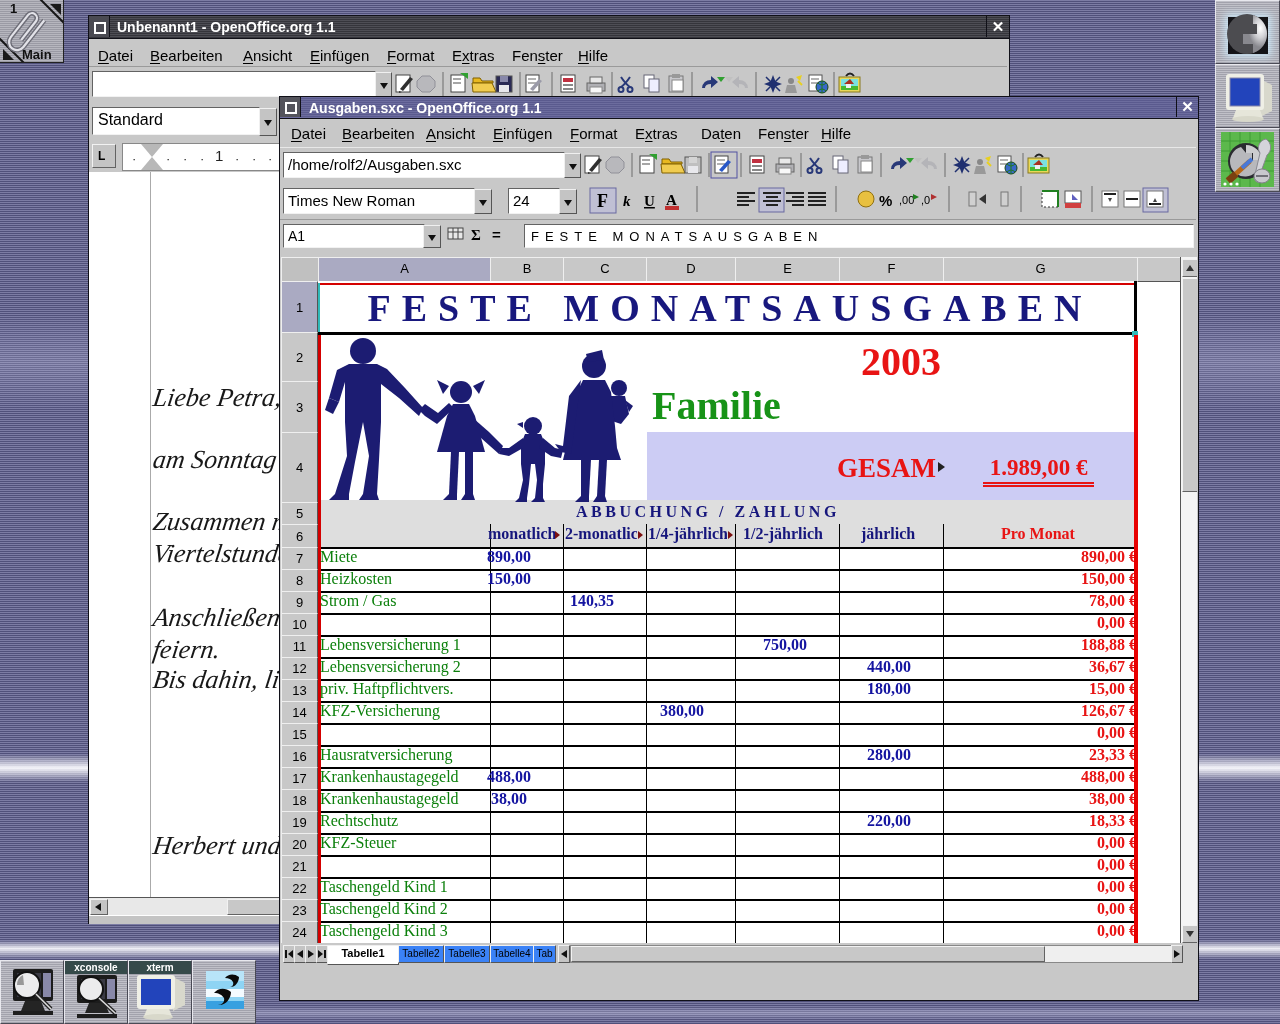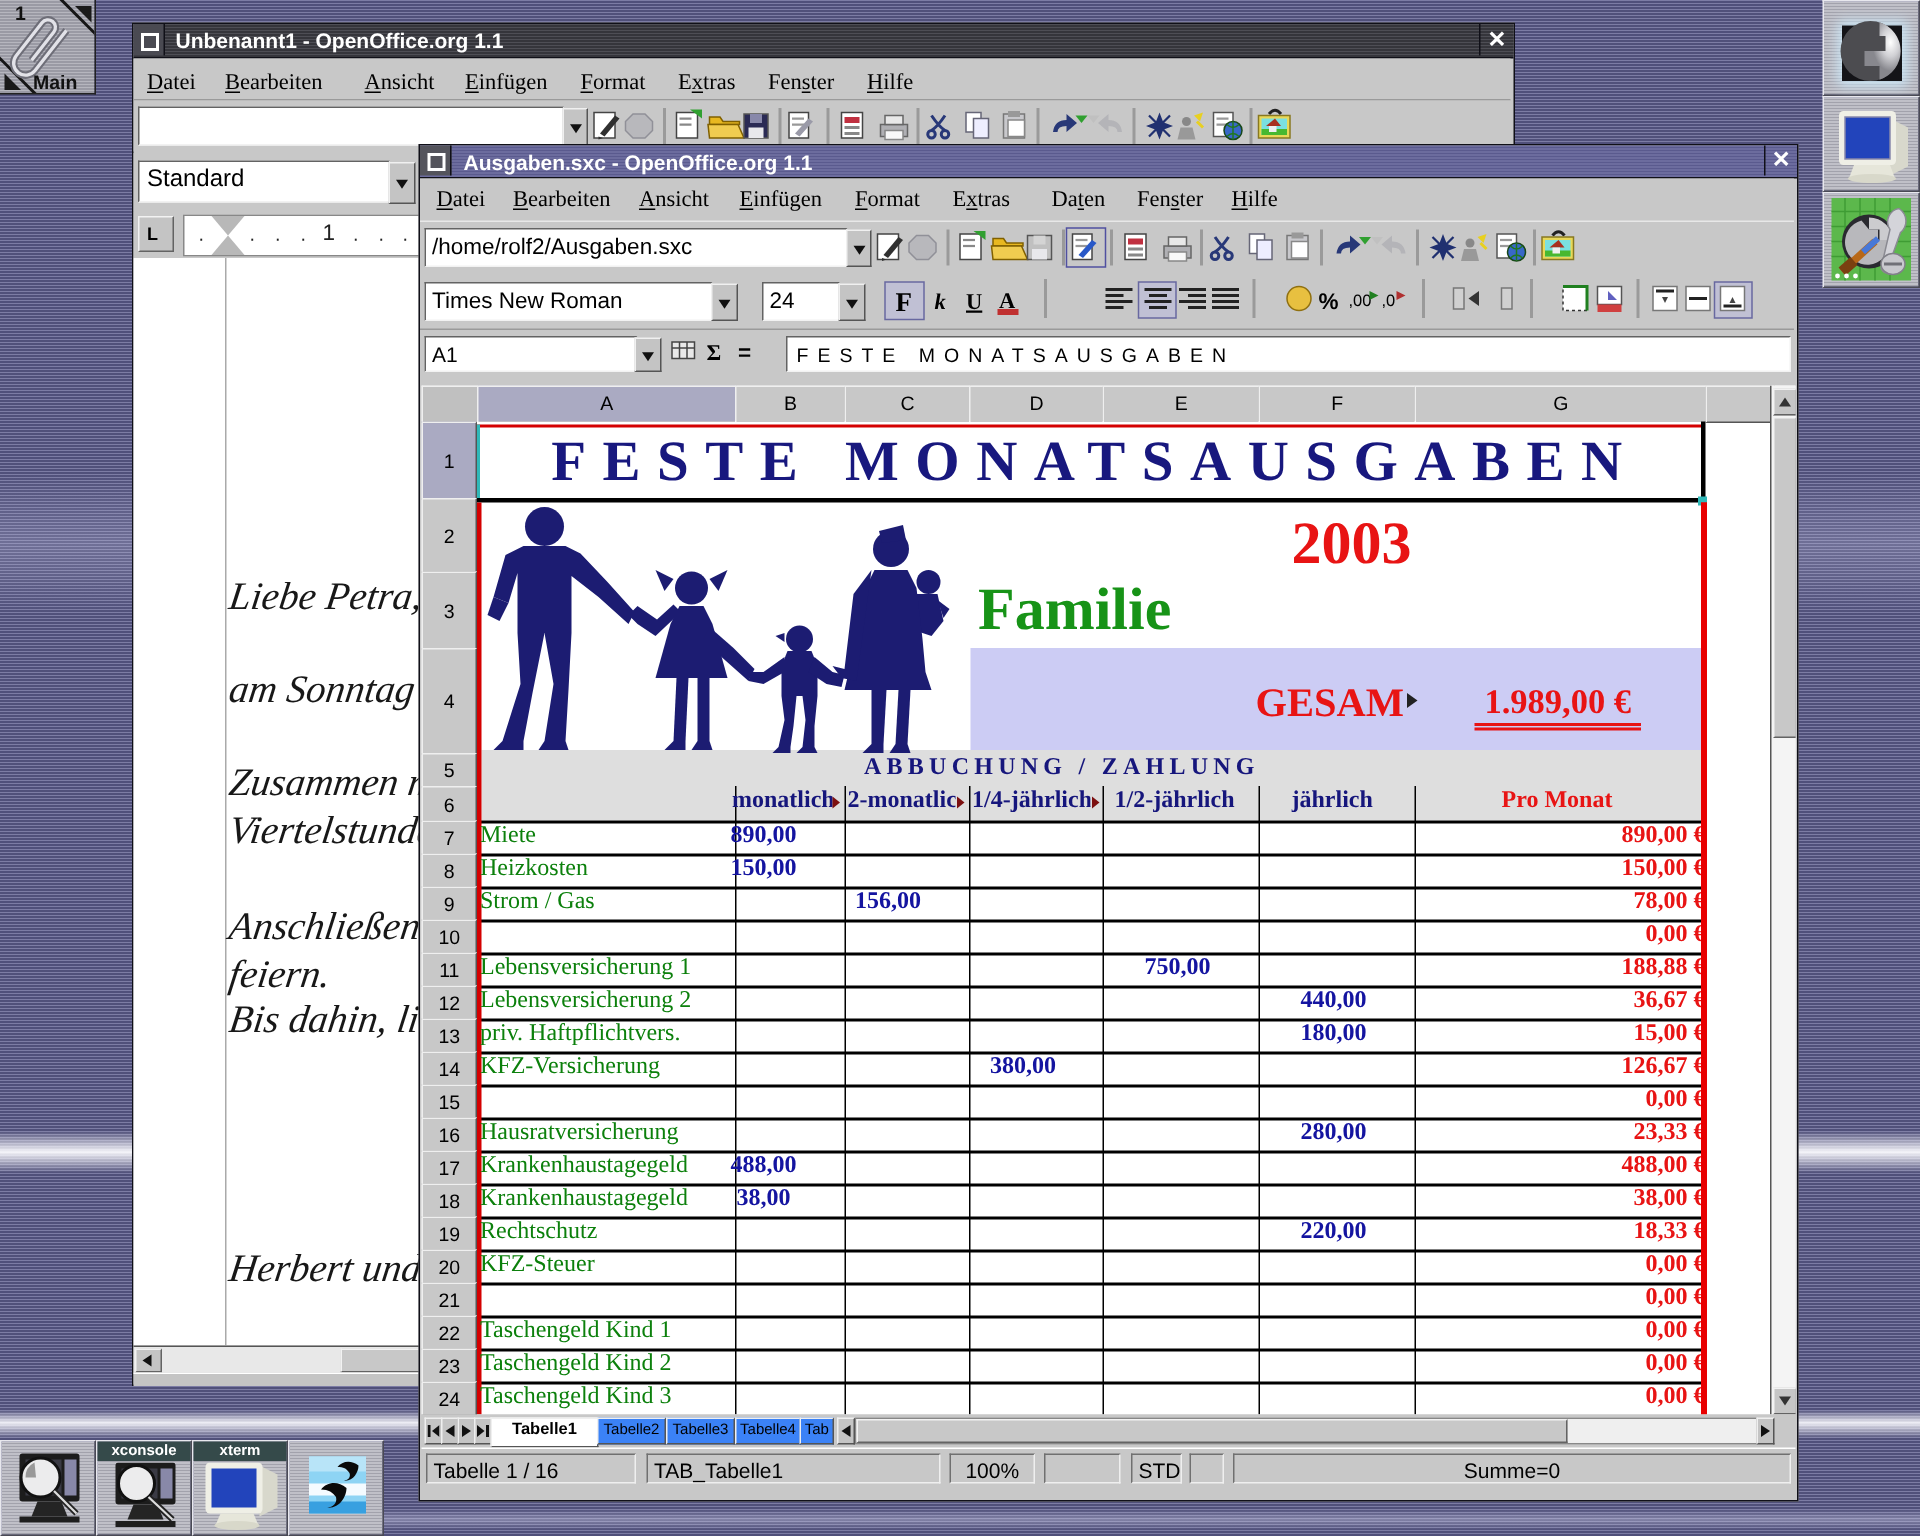--- a/index.html
+++ b/index.html
@@ -8,21 +8,21 @@
   .abs{position:absolute;}
   
   .band{position:absolute;left:0;width:1280px;pointer-events:none;}
   
   .win{position:absolute;background:#c8c8c8;border:1px solid #101018;}
   .raised{border-top:1px solid #f2f2f2;border-left:1px solid #f2f2f2;border-right:1px solid #636363;border-bottom:1px solid #636363;}
   .sunken{border-top:1px solid #636363;border-left:1px solid #636363;border-right:1px solid #f2f2f2;border-bottom:1px solid #f2f2f2;background:#fff;}
   .combo-arrow{position:absolute;background:#c4c4c4;border-top:1px solid #f0f0f0;border-left:1px solid #f0f0f0;border-right:1px solid #555;border-bottom:1px solid #555;}
   .combo-arrow:after{content:"";position:absolute;left:50%;top:50%;transform:translate(-50%,-35%);
     border-left:4px solid transparent;border-right:4px solid transparent;border-top:6px solid #111;}
-  .menutxt{font-size:15px;color:#000;font-family:Liberation Serif, serif;}
+  .menutxt{font-size:15px;color:#000;}
   .menutxt u{text-decoration-thickness:1px;text-underline-offset:2px;}
   
   .tstripe{background:repeating-linear-gradient(180deg,#6c6c9e 0px,#6c6c9e 1px,#5a5a8e 1px,#5a5a8e 2px);}
   .dstripe{background:repeating-linear-gradient(180deg,#4e4e55 0px,#4e4e55 1px,#35353b 1px,#35353b 2px);}
   .ttext{color:#fff;font-weight:bold;font-size:14px;}
   
   .ch{position:absolute;top:0;height:23px;background:#c8c8c8;border:1px solid;border-color:#efefef #555 #555 #efefef;
       font-size:13px;color:#000;text-align:center;line-height:22px;}
   .ch.sel{background:#aaaac2;}
   .rh{position:absolute;left:0;width:35px;background:#c8c8c8;border:1px solid;border-color:#efefef #555 #555 #efefef;
@@ -588,21 +588,21 @@
     <div class="lab" style="top:489px;">Hausratversicherung</div>
     <div class="lab" style="top:511px;">Krankenhaustagegeld</div>
     <div class="lab" style="top:533px;">Krankenhaustagegeld</div>
     <div class="lab" style="top:555px;">Rechtschutz</div>
     <div class="lab" style="top:577px;">KFZ-Steuer</div>
     <div class="lab" style="top:621px;">Taschengeld Kind 1</div>
     <div class="lab" style="top:643px;">Taschengeld Kind 2</div>
     <div class="lab" style="top:665px;">Taschengeld Kind 3</div>
     <div class="num" style="top:291px;left:178px;">890,00</div>
     <div class="num" style="top:313px;left:178px;">150,00</div>
-    <div class="num" style="top:335px;left:261px;">156,00</div>
+    <div class="num" style="top:335px;left:261px;">140,35</div>
     <div class="num" style="top:379px;left:454px;">750,00</div>
     <div class="num" style="top:401px;left:558px;">440,00</div>
     <div class="num" style="top:423px;left:558px;">180,00</div>
     <div class="num" style="top:445px;left:351px;">380,00</div>
     <div class="num" style="top:489px;left:558px;">280,00</div>
     <div class="num" style="top:511px;left:178px;">488,00</div>
     <div class="num" style="top:533px;left:178px;">38,00</div>
     <div class="num" style="top:555px;left:558px;">220,00</div>
     <div class="gnum" style="top:291px;">890,00 €</div>
     <div class="gnum" style="top:313px;">150,00 €</div>
@@ -672,29 +672,20 @@
     <div class="abs" style="left:289px;top:2px;width:600px;height:16px;background:#efefef;border:1px solid #888;">
       <div class="raised abs" style="left:0px;top:0px;width:472px;height:14px;background:#c8c8c8;"></div>
     </div>
     <div class="tbtn" style="left:890px;">
         <svg width="8" height="8">
           <polygon points="1,0 1,8 7,4" fill="#111"></polygon>
         </svg>
       </div>
   </div>
 
-  <div class="abs" id="statusbar" style="left:1px;top:868px;width:916px;height:30px;background:#c8c8c8;border-top:1px solid #fff;">
-    <div class="sp" style="left:3px;width:140px;">Tabelle 1 / 16</div>
-    <div class="sp" style="left:150px;width:196px;">TAB_Tabelle1</div>
-    <div class="sp" style="left:352px;width:57px;text-align:center;">100%</div>
-    <div class="sp" style="left:415px;width:51px;"></div>
-    <div class="sp" style="left:473px;width:34px;text-align:center;">STD</div>
-    <div class="sp" style="left:512px;width:23px;"></div>
-    <div class="sp" style="left:541px;width:372px;text-align:center;">Summe=0</div>
-  </div>
 </div>
 
 <div class="abs" id="pager" style="left:0;top:0;width:63px;height:62px;background:repeating-linear-gradient(180deg,#b6b6be 0 1px,#9a9aa4 1px 2px);border-right:1px solid #222;border-bottom:1px solid #222;">
   <svg width="63" height="62" style="position:absolute;left:0;top:0;">
     <line x1="40" y1="-1" x2="64" y2="23" stroke="#161616" stroke-width="2"></line>
     <line x1="-1" y1="38" x2="24" y2="63" stroke="#161616" stroke-width="2"></line>
     <polygon points="50,4 61,4 61,15" fill="#1a1a1a"></polygon>
     <polygon points="3,49 14,60 3,60" fill="#1a1a1a"></polygon>
     <g transform="rotate(38 32 36)">
       <path d="M 32 16 L 32 50 a 8 8 0 0 1 -16 0 L 16 22 a 5 5 0 0 1 10 0 L 26 46" fill="none" stroke="#6e6e78" stroke-width="5"></path>

